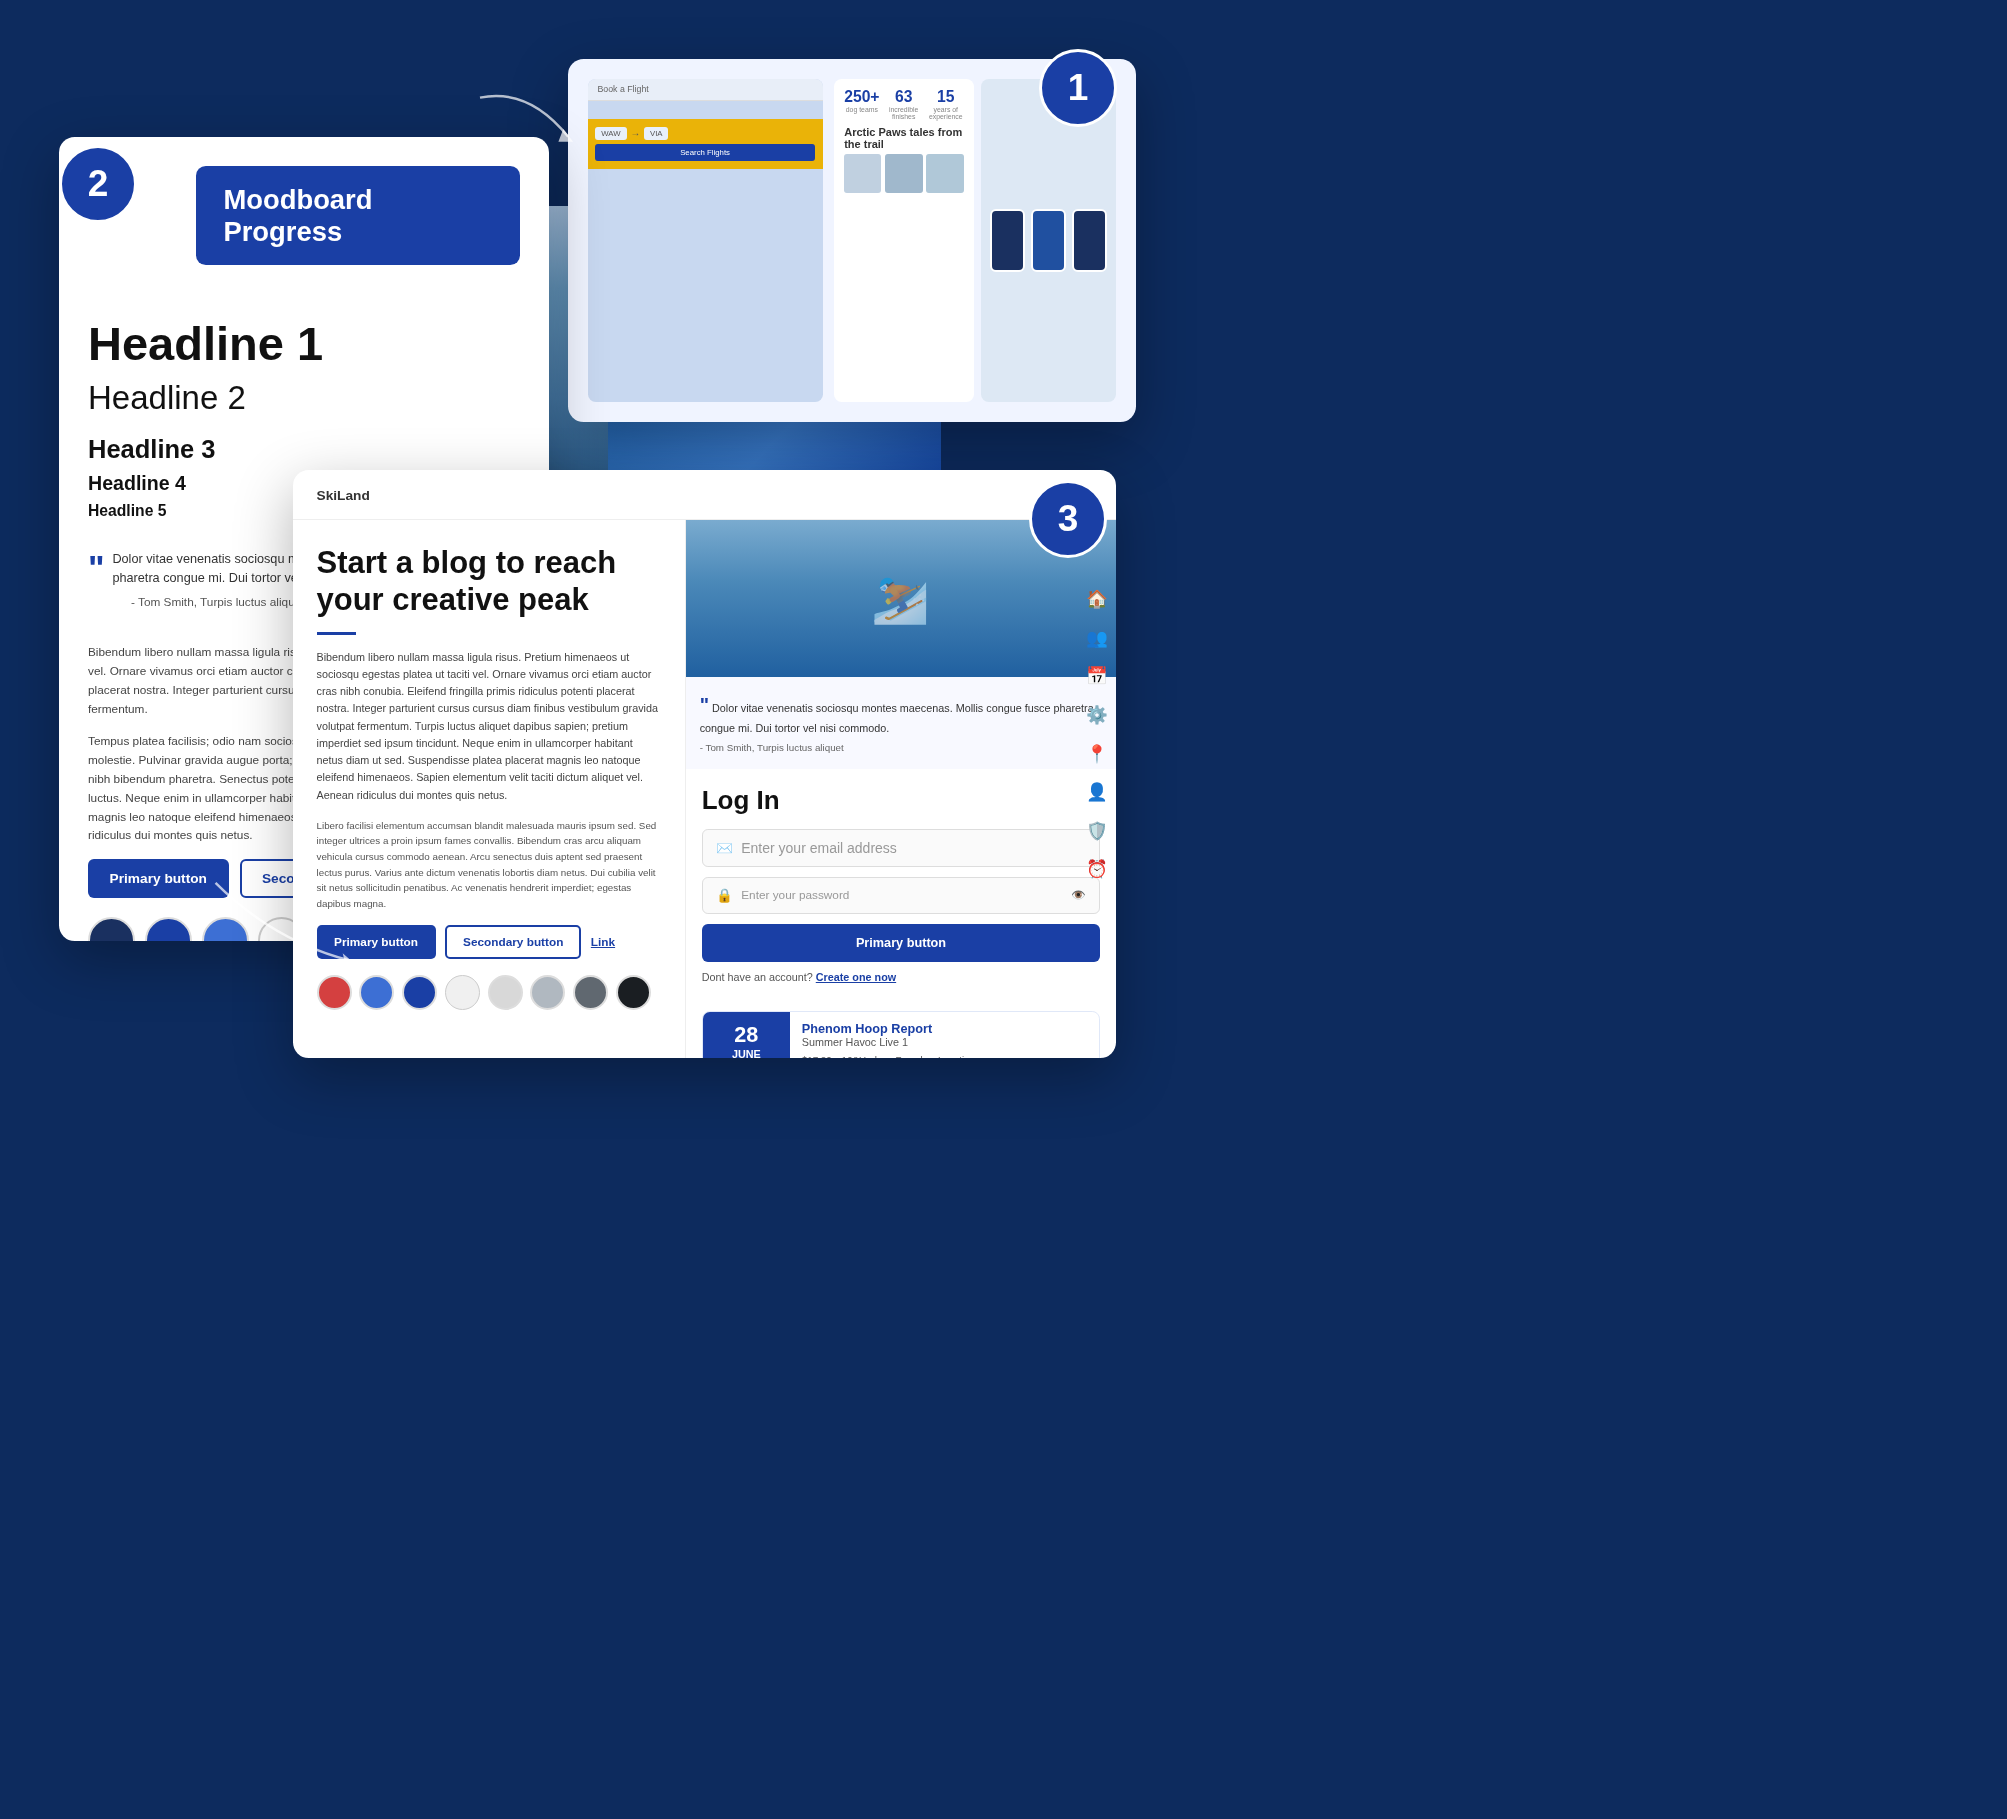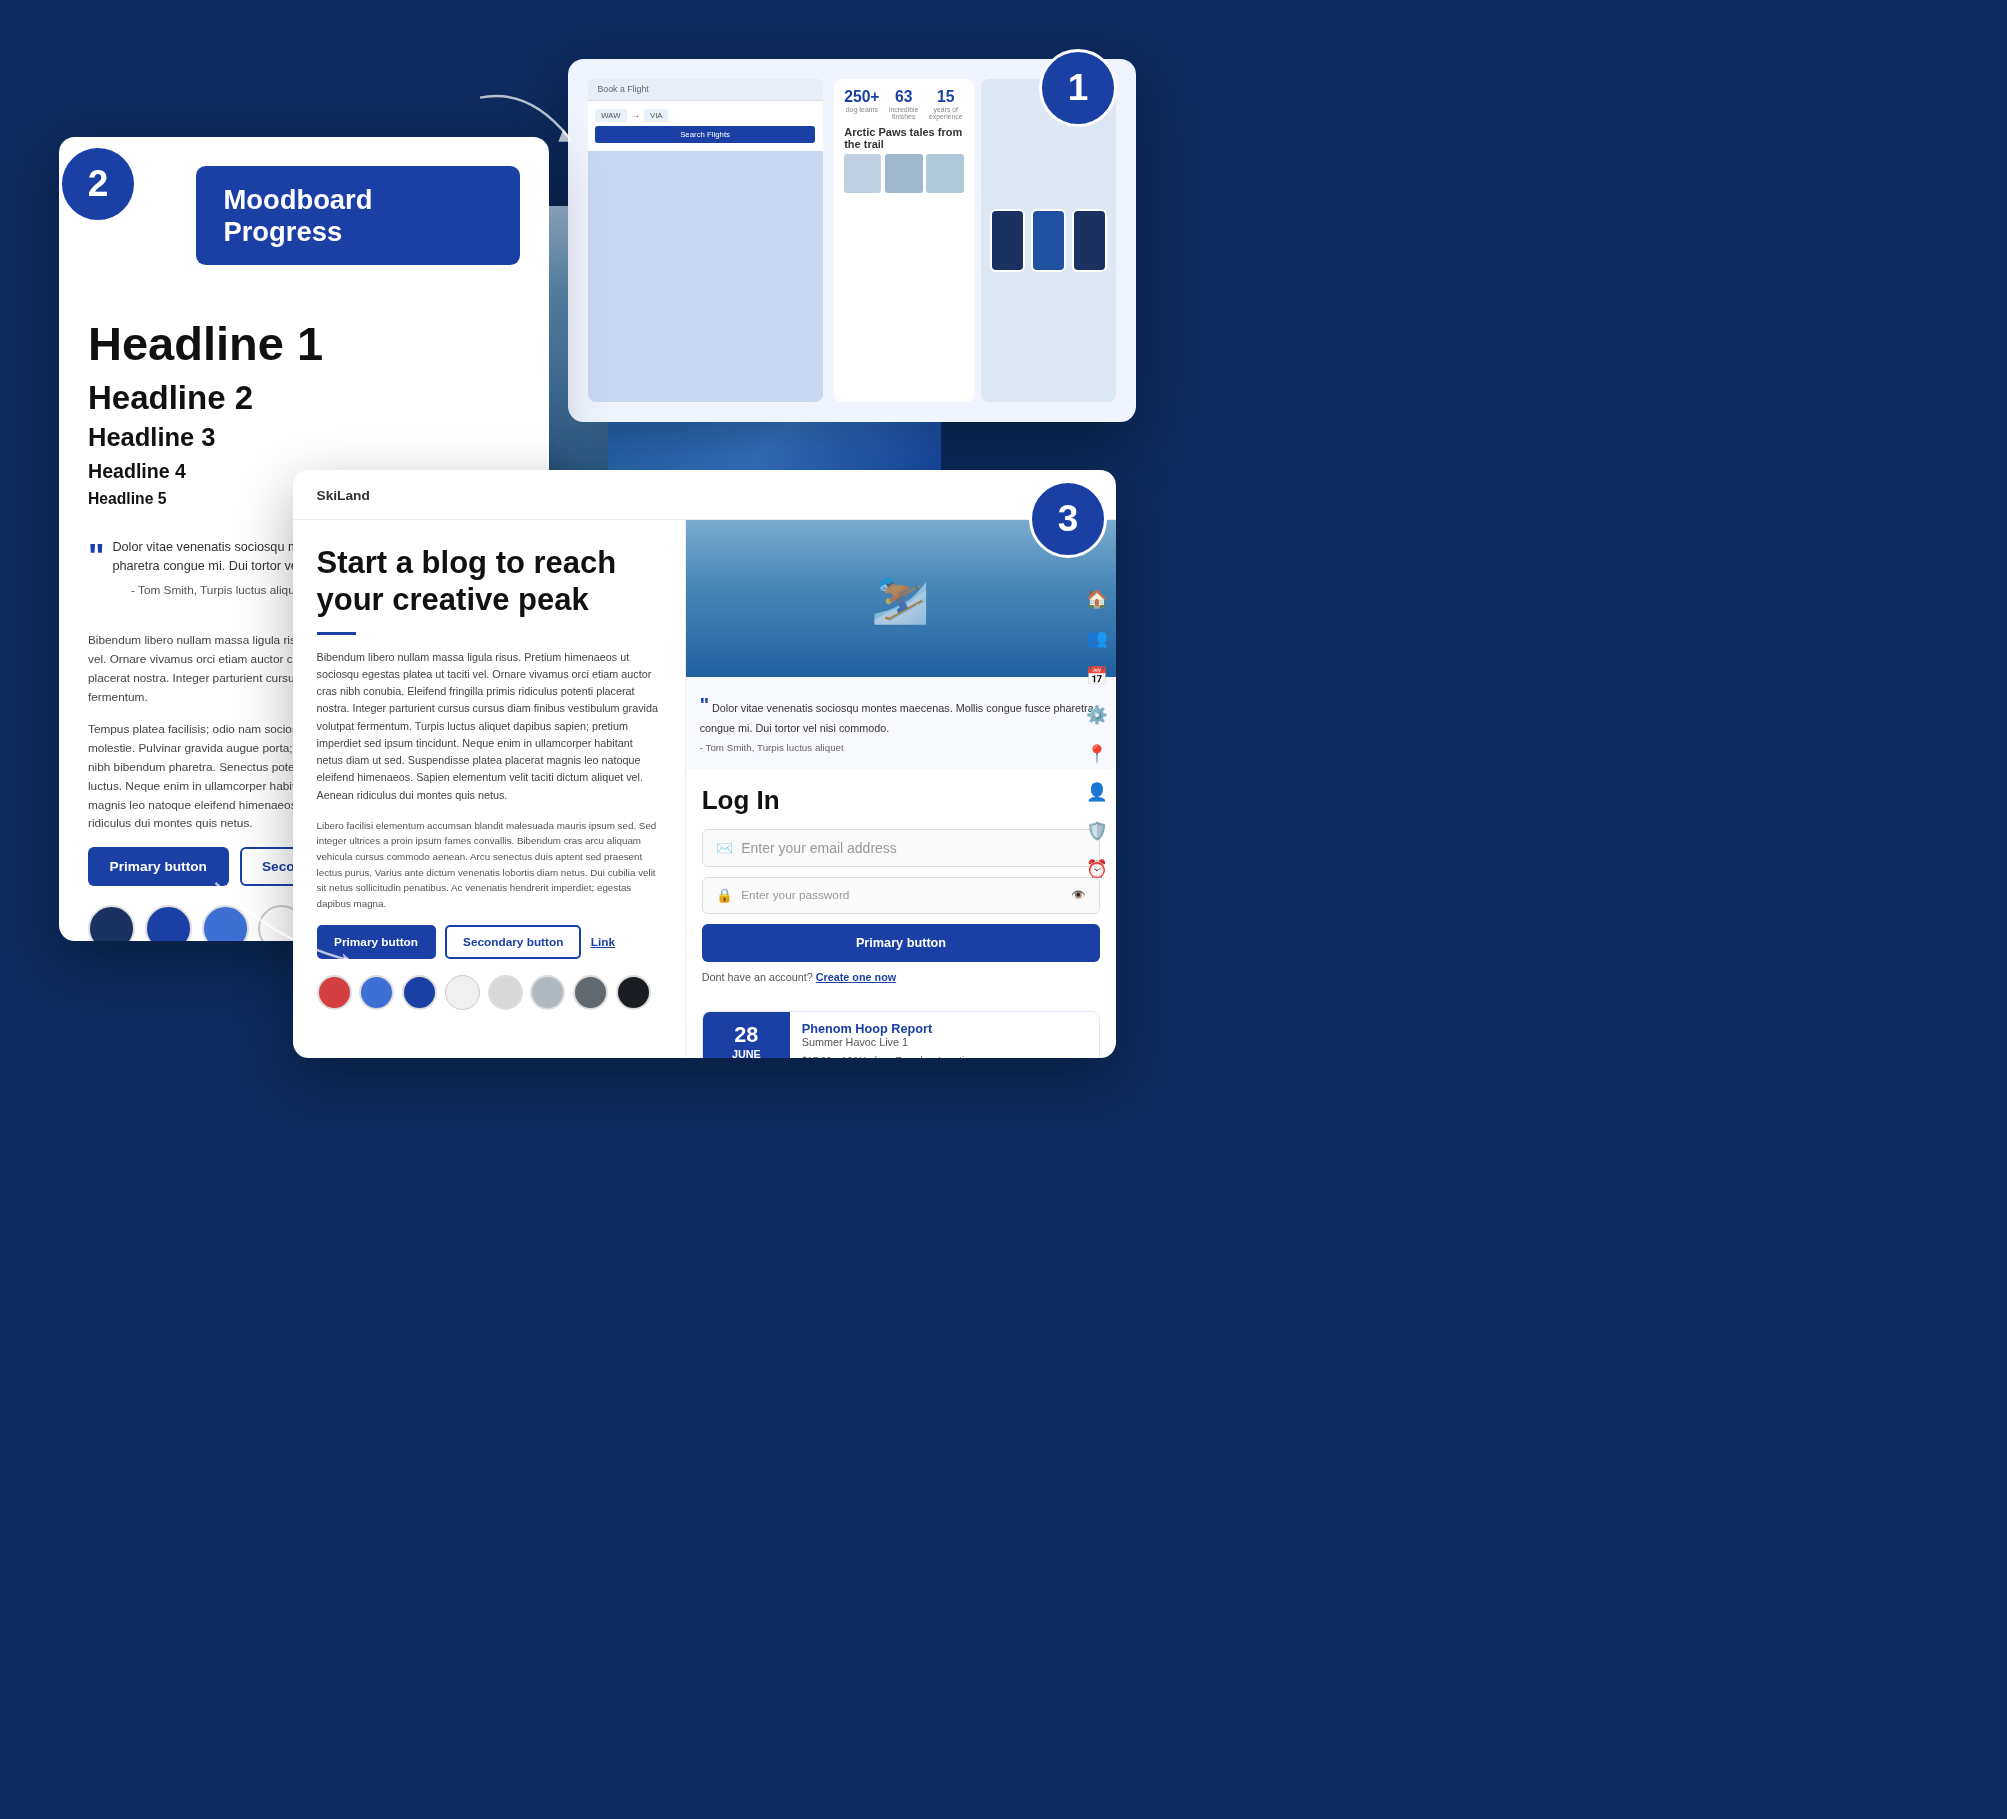--- a/index.html
+++ b/index.html
@@ -65,21 +65,21 @@
       color: #fff;
       font-size: 27.4px;
       font-weight: 800;
       padding: 17.6px 27.4px;
       border-radius: 9.8px;
       margin-bottom: 27.4px;
       margin-left: 59px;
     }
 
     .headline-1 { font-size: 47px; font-weight: 900; color: #111; margin-bottom: 7.8px; }
-    .headline-2 { font-size: 33px; font-weight: 700; color: #111; margin-bottom: 6px; }
+    .headline-2 { font-size: 33px; font-weight: 400; color: #111; margin-bottom: 18px; }
     .headline-3 { font-size: 25.5px; font-weight: 700; color: #111; margin-bottom: 7.8px; }
     .headline-4 { font-size: 19.6px; font-weight: 700; color: #111; margin-bottom: 7.8px; }
     .headline-5 { font-size: 15.7px; font-weight: 600; color: #111; margin-bottom: 19.6px; }
 
     .blockquote-area {
       border-left: none;
       padding: 9.8px 0 15.7px 0;
       margin-bottom: 15.7px;
     }
     .blockquote-area .quote-mark { font-size: 35px; color: #1a3fa5; font-weight: 900; float: left; margin-right: 7.8px; line-height: 1; }
@@ -233,21 +233,21 @@
 <div class="badge" style="top:49px; left:1039px;">
   <span>1</span>
 </div>
 
 <div class="card" id="card1" style="top:59px; left:568px; width:568px; height:363px; padding:19.6px;">
 
   <div style="display:flex; gap:11.8px; height:100%;">
     <div style="flex:1; border-radius:7.8px; overflow:hidden; position:relative; background:#c8d8f0;">
 
       <div style="background:#e8eef8; padding:5.9px 9.8px; font-size:8.8px; color:#666; border-bottom:1px solid #ddd;">Book a Flight</div>
-      <div style="padding:7.8px; background:#ffffff; font-size:7.8px; color:#555;">
+      <div style="padding:7.8px; background:#eab308; font-size:7.8px; color:#555;margin-top:18px;">
         <div style="display:flex; gap:3.9px; margin-bottom:3.9px;">
           <span style="background:#e8f0fa; padding:2px 5.9px; border-radius:2.9px; font-size:7.8px;">WAW</span>
           <span style="font-size:9.8px;">→</span>
           <span style="background:#e8f0fa; padding:2px 5.9px; border-radius:2.9px; font-size:7.8px;">VIA</span>
         </div>
         <div style="background:#1a3fa5; color:#fff; padding:3.9px 7.8px; border-radius:2.9px; font-size:7.8px; text-align:center;">Search Flights</div>
       </div>
     </div>
 
 

